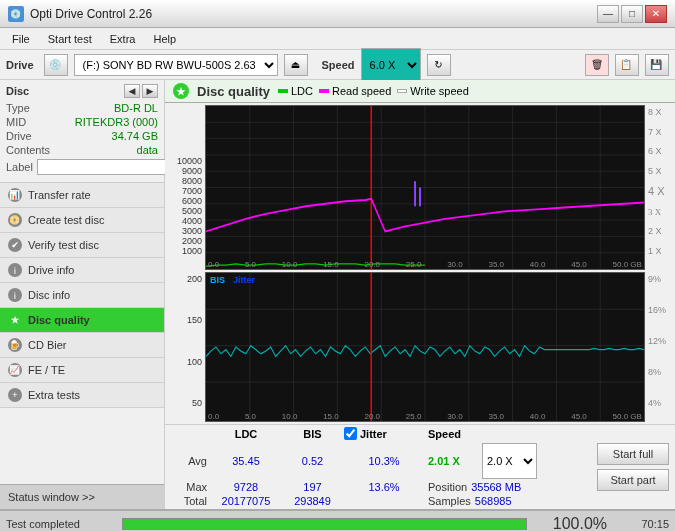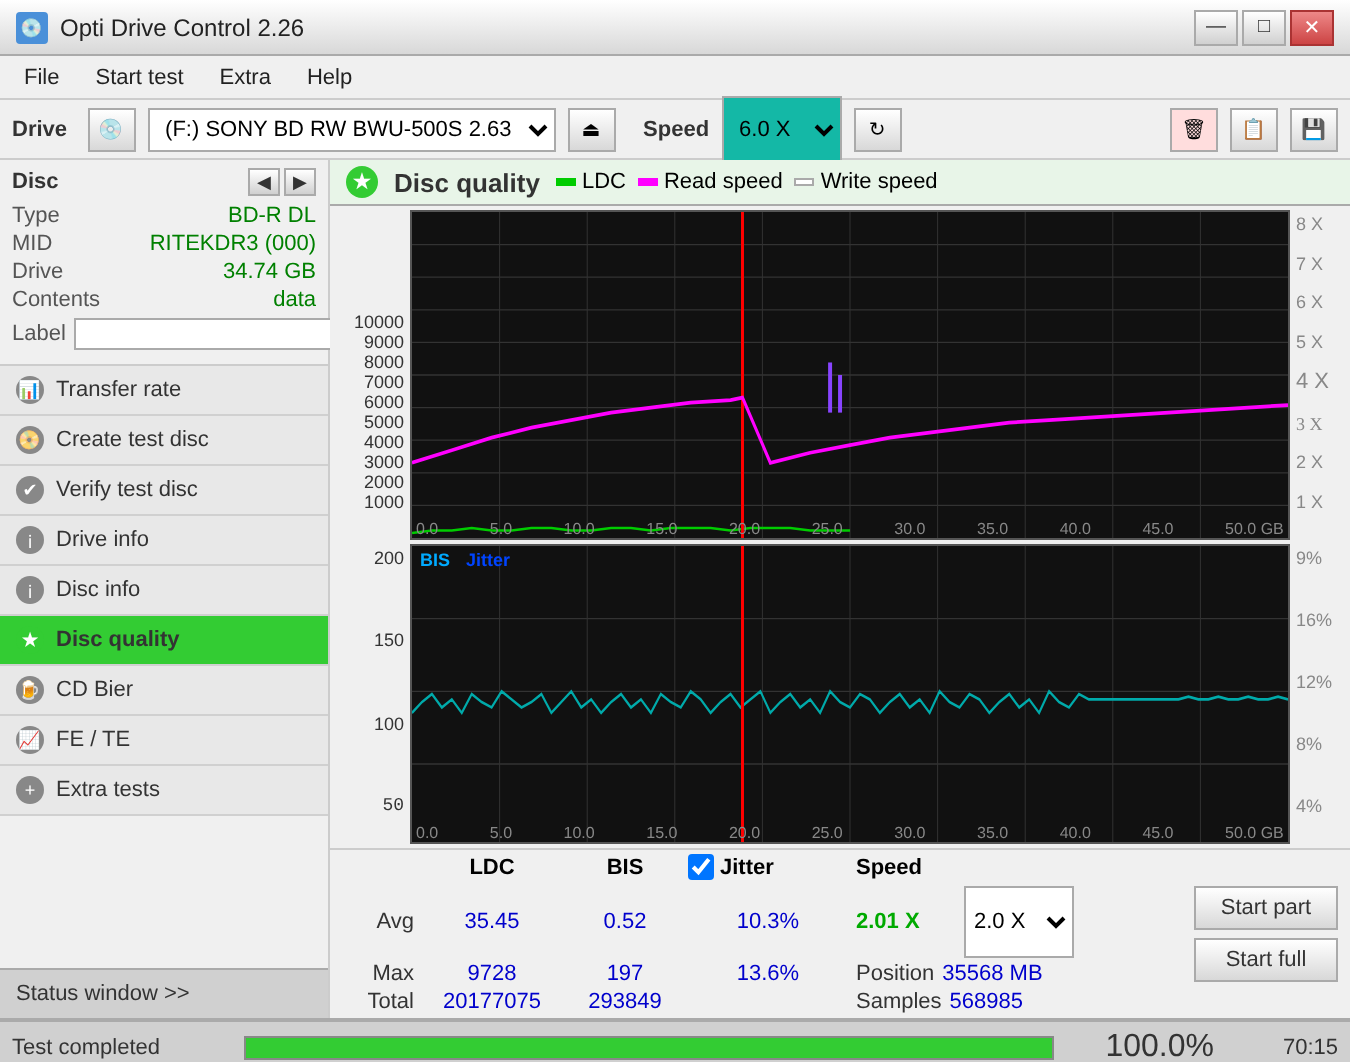--- a/index.html
+++ b/index.html
@@ -375,21 +375,21 @@
           <span style="font-size:9px;color:#888;">2 X</span>
           <span style="font-size:9px;color:#888;">1 X</span>
         </div>
       </div>
 
       <div style="display:flex; flex:1; margin:1px 2px 2px 2px;">
         <div style="display:flex;flex-direction:column;justify-content:space-between;padding:2px 3px 14px 0;width:38px;">
           <span style="font-size:9px;color:#333;text-align:right;">200</span>
           <span style="font-size:9px;color:#333;text-align:right;">150</span>
           <span style="font-size:9px;color:#333;text-align:right;">100</span>
-          <span style="font-size:9px;color:#333;text-align:right;font-family:Liberation Mono, monospace;">50</span>
+          <span style="font-size:9px;color:#333;text-align:right;">50</span>
         </div>
         <div style="flex:1;position:relative;background:#111;border:1px solid #555;">
 
           <div style="position:absolute;top:2px;left:4px;display:flex;gap:8px;z-index:10;">
             <span style="font-size:9px;color:#00aaff;font-weight:bold;">BIS</span>
             <span style="font-size:9px;color:#0044ff;font-weight:bold;">Jitter</span>
           </div>
           <svg width="100%" height="100%" viewBox="0 0 440 110" preserveAspectRatio="none">
 
             <line x1="0" y1="27" x2="440" y2="27" stroke="#333" stroke-width="0.5"></line>
@@ -474,22 +474,22 @@
           <span style="width:36px;font-size:11px;text-align:right;color:#333;">Total</span>
           <span style="width:70px;text-align:center;font-size:11px;color:#0000cc;">20177075</span>
           <span style="width:55px;text-align:center;font-size:11px;color:#0000cc;">293849</span>
           <span style="width:80px;"></span>
           <span style="font-size:11px;color:#333;">Samples</span>
           <span style="font-size:11px;color:#0000cc;">568985</span>
         </div>
       </div>
 
       <div style="display:flex;flex-direction:column;gap:4px;margin-left:8px;">
+        <button class="action-btn">Start full</button>
         <button class="action-btn">Start part</button>
-        <button class="action-btn">Start full</button>
       </div>
     </div>
 
   </div>
 </div>
 
 <div class="status-bar">
   <span class="status-text">Test completed</span>
   <div class="progress-bar-outer">
     <div class="progress-bar-inner" style="width:100%;"></div>

